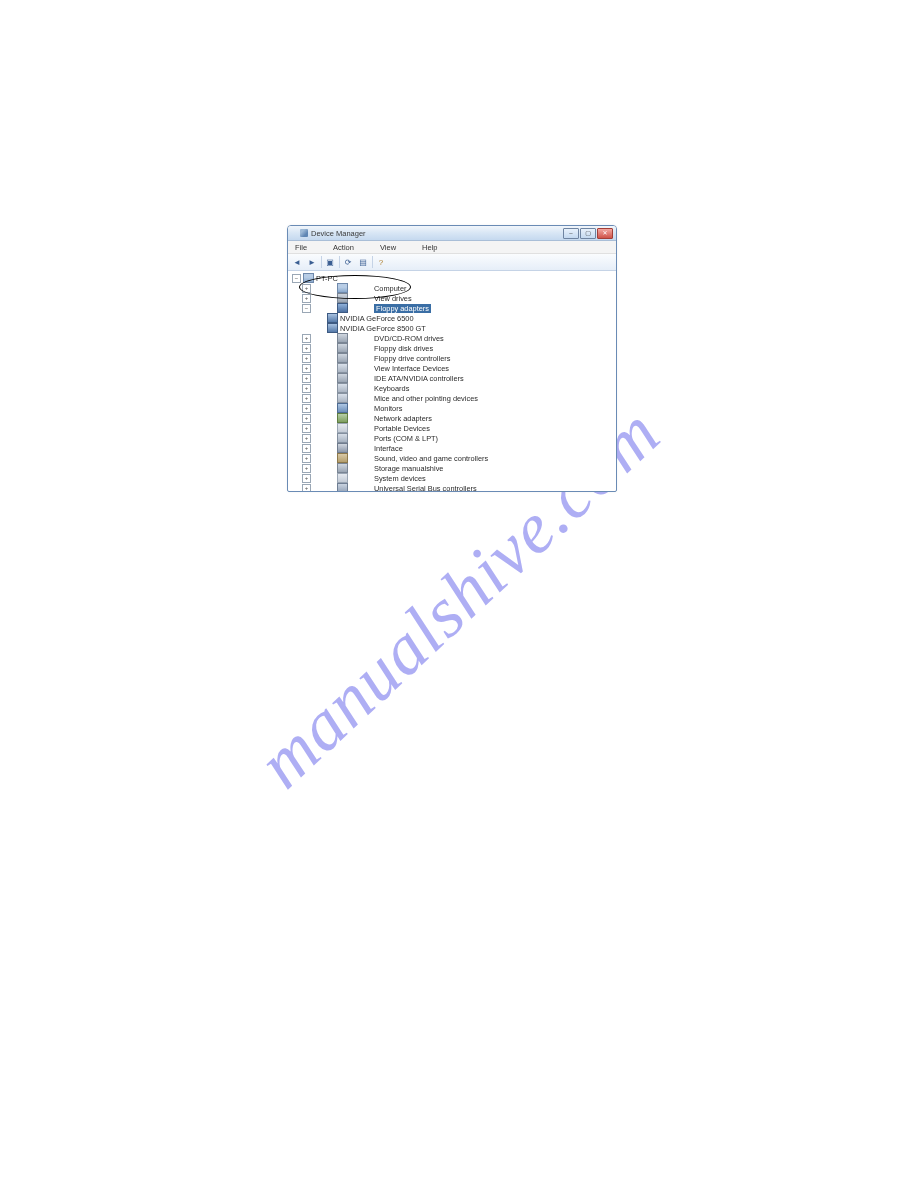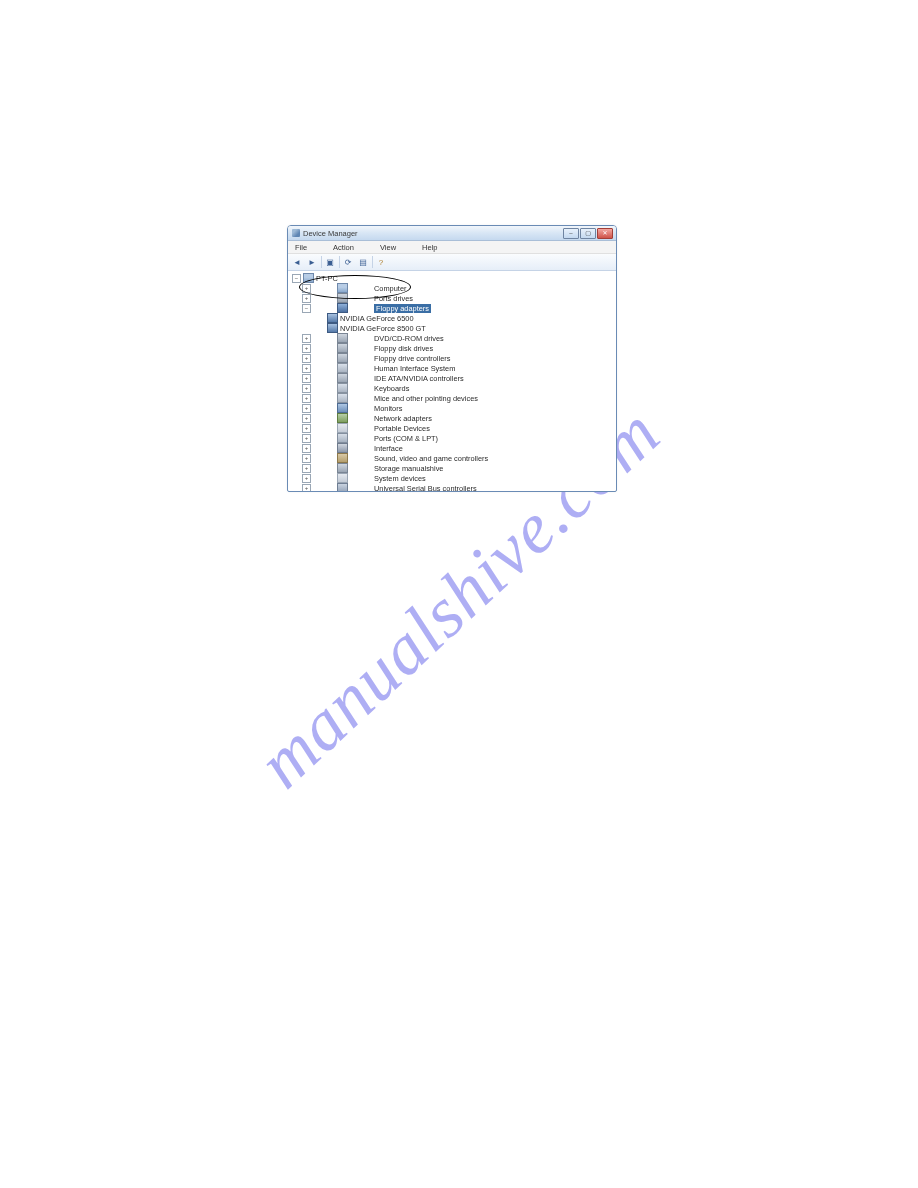--- a/index.html
+++ b/index.html
@@ -37,21 +37,21 @@
   background: #ffffff;
   box-shadow: 0 0 3px rgba(0,0,0,0.05);
   overflow: hidden;
 }
 .titlebar {
   height: 14px;
   background: linear-gradient(to bottom, #f1f6fb 0%, #d8e6f5 50%, #c5d9ef 100%);
   display: flex;
   align-items: center;
   justify-content: space-between;
-  padding: 0 3px 0 4px;
+  padding: 0 3px 0 12px;
   border-bottom: 1px solid #a9bed7;
 }
 .titlebar-left {
   display: flex;
   align-items: center;
   gap: 3px;
 }
 .titlebar-icon {
   width: 8px;
   height: 8px;
@@ -231,21 +231,21 @@
 
     <div class="row indent1">
       <span class="exp">+</span>
       <span class="node-icon ic-pc"></span>
       <span class="label">Computer</span>
     </div>
 
     <div class="row indent1">
       <span class="exp">+</span>
       <span class="node-icon ic-disk"></span>
-      <span class="label">Ports drives</span>
+      <span class="label">View drives</span>
     </div>
 
     <div class="row indent1">
       <span class="exp">−</span>
       <span class="node-icon ic-display"></span>
       <span class="label label-sel">Floppy adapters</span>
     </div>
 
     <div class="row indent2">
       <span class="exp-spacer"></span>
@@ -273,21 +273,21 @@
 
     <div class="row indent1">
       <span class="exp">+</span>
       <span class="node-icon ic-disk"></span>
       <span class="label">Floppy drive controllers</span>
     </div>
 
     <div class="row indent1">
       <span class="exp">+</span>
       <span class="node-icon ic-hid"></span>
-      <span class="label">Human Interface System</span>
+      <span class="label">View Interface Devices</span>
     </div>
 
     <div class="row indent1">
       <span class="exp">+</span>
       <span class="node-icon ic-disk"></span>
       <span class="label">IDE ATA/NVIDIA controllers</span>
     </div>
 
     <div class="row indent1">
       <span class="exp">+</span>

